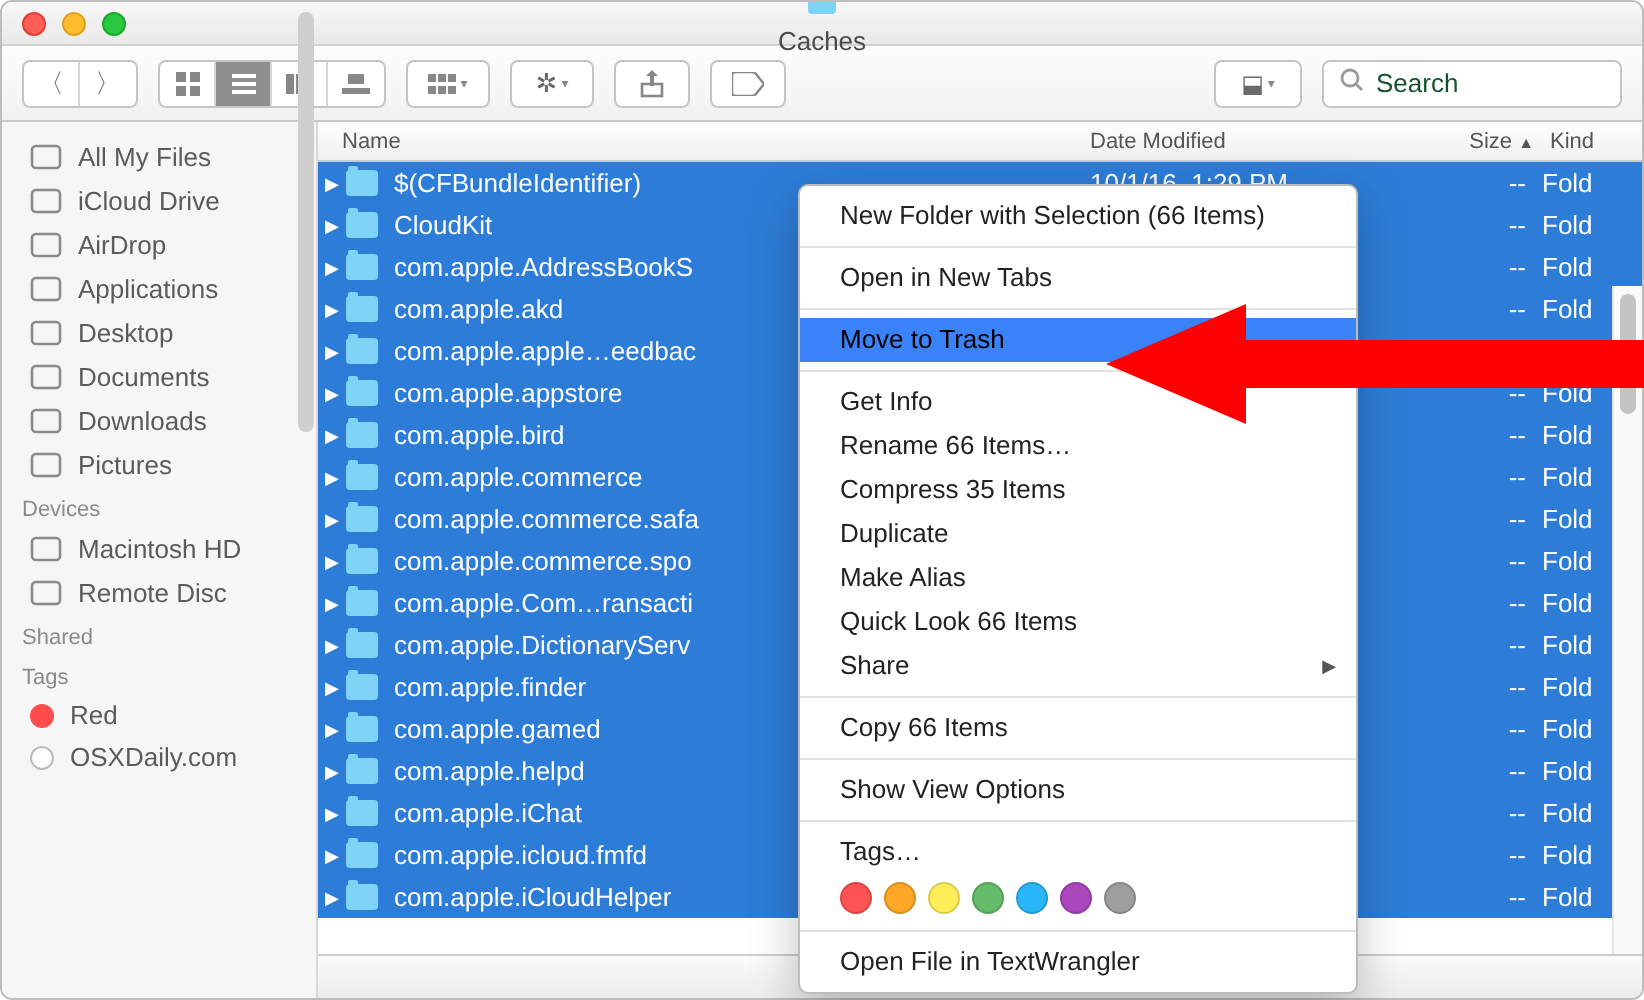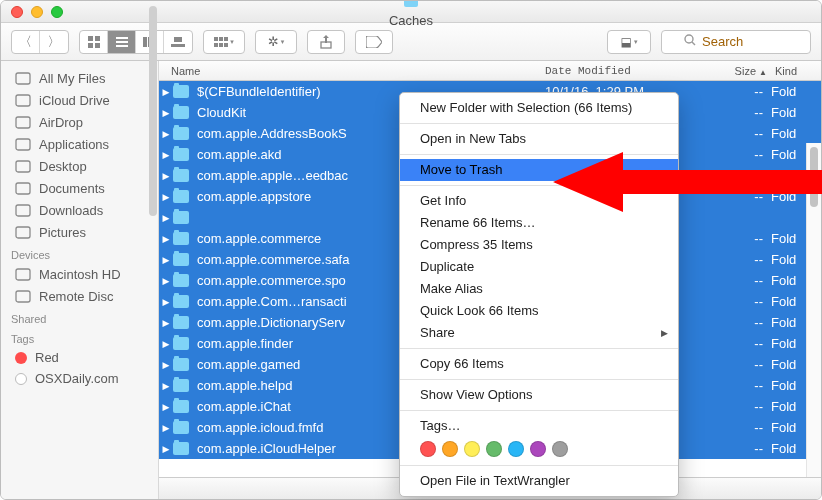--- a/index.html
+++ b/index.html
@@ -19,38 +19,38 @@
   .folder-small:before{content:"";position:absolute;top:-2px;left:1px;width:5px;height:3px;background:#7fd3f7;border-radius:1px;}
 
   
   .toolbar { height: 38px; background: linear-gradient(#fdfdfd,#f1f1f1); border-bottom: 1px solid #c9c9c9; display:flex; align-items:center; padding: 0 10px; gap:10px; }
   .seg { display:flex; border:1px solid #c5c5c5; border-radius:4px; overflow:hidden; background:#fff; height:24px; }
   .seg .btn { width:28px; display:flex; align-items:center; justify-content:center; font-size:13px; color:#6a6a6a; border-right:1px solid #d6d6d6; }
   .seg .btn:last-child{border-right:none;}
   .seg .btn.active{ background:#8f8f8f;color:#fff; }
   .btn-solo{ border:1px solid #c5c5c5; border-radius:4px; background:#fff; width:38px; height:24px; display:flex; align-items:center; justify-content:center; color:#6a6a6a; font-size:12px;}
   .spacer{flex:1;}
-  .search{ border:1px solid #c5c5c5; border-radius:4px; background:#fff; height:24px; width:150px; display:flex; align-items:center; padding:0 22px; color:#a16207; font-size:13px; gap:6px;}
+  .search{ border:1px solid #c5c5c5; border-radius:4px; background:#fff; height:24px; width:150px; display:flex; align-items:center; padding:0 8px; color:#14532d; font-size:13px; gap:6px;}
   .chev{font-size:7px; color:#888; margin-left:2px;}
 
   
   .body { flex:1; display:flex; overflow:hidden; }
 
   
   .sidebar{ width:158px; background:#f6f6f6; border-right:1px solid #d8d8d8; padding:6px 0 0 0; font-size:13px; color:#5b5b5b; overflow:hidden;}
   .side-h{ color:#8a8a8a; font-size:11px; padding:6px 10px 2px 10px; }
   .side-i{ display:flex; align-items:center; gap:8px; padding:3px 10px 3px 14px; }
   .side-i svg,.side-i .ic{ width:16px;height:16px; color:#7d7d7d;}
   .tag-dot{width:12px;height:12px;border-radius:50%;}
 
   
   .main{ flex:1; display:flex; flex-direction:column; position:relative; }
   .cols{ height:20px; background:linear-gradient(#fdfdfd,#f1f1f1); border-bottom:1px solid #ccc; display:flex; font-size:11px; color:#555; align-items:center;}
   .col-name{flex:1; padding-left:12px;}
-  .col-date{width:174px;font-family:Liberation Mono, monospace;}
+  .col-date{width:174px;}
   .col-size{width:52px; text-align:right; padding-right:4px;}
   .col-kind{width:50px; padding-left:4px;}
   .sort-arrow{font-size:8px;}
 
   .rows{ flex:1; overflow:hidden; background:#fff;}
   .row{ height:21px; background:#2d7dd8; color:#fff; display:flex; align-items:center; font-size:13px;}
   .row .tri{ color:#fff; font-size:9px; width:14px; text-align:center;}
   .row .fic{ width:16px; height:13px; background:#7fd3f7; border-radius:2px; margin-right:8px; position:relative;}
   .row .fic:before{content:"";position:absolute;top:-2px;left:1px;width:5px;height:3px;background:#7fd3f7;border-radius:1px;}
   .row .nm{ flex:1; white-space:nowrap; overflow:hidden; text-overflow:ellipsis;}
@@ -308,20 +308,21 @@
             <span class="tri">▶</span>
             <span class="fic"></span>
             <span class="nm">com.apple.appstore</span>
             <span class="dt"></span>
             <span class="sz">--</span>
             <span class="kd">Fold</span>
           </div>
           <div class="row">
             <span class="tri">▶</span>
             <span class="fic"></span>
+            <span class="nm">com.apple.bird</span>
             <span class="dt"></span>
             <span class="sz">--</span>
             <span class="kd">Fold</span>
           </div>
           <div class="row">
             <span class="tri">▶</span>
             <span class="fic"></span>
             <span class="nm">com.apple.commerce</span>
             <span class="dt"></span>
             <span class="sz">--</span>

